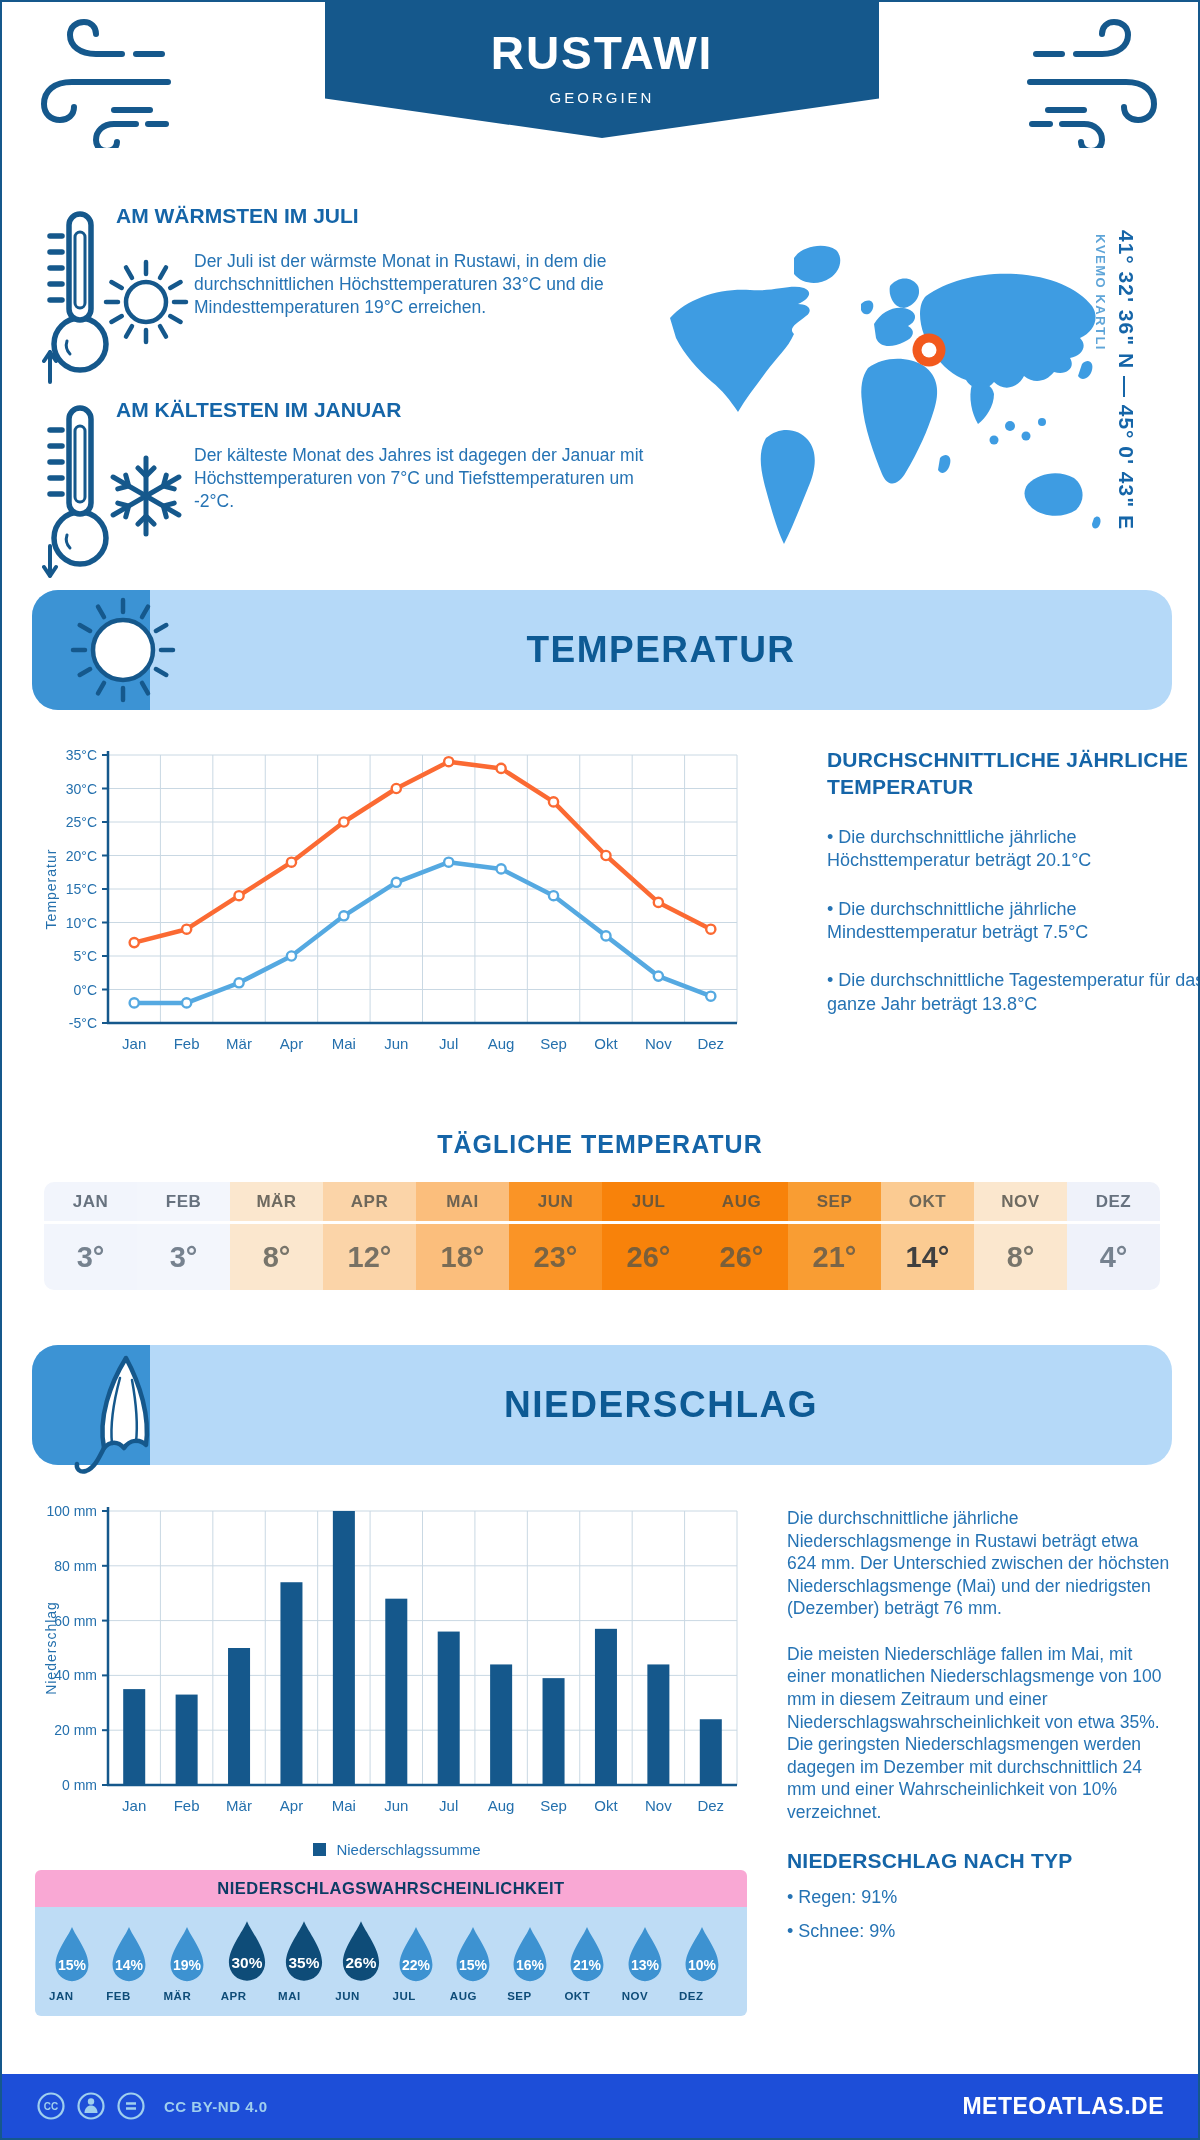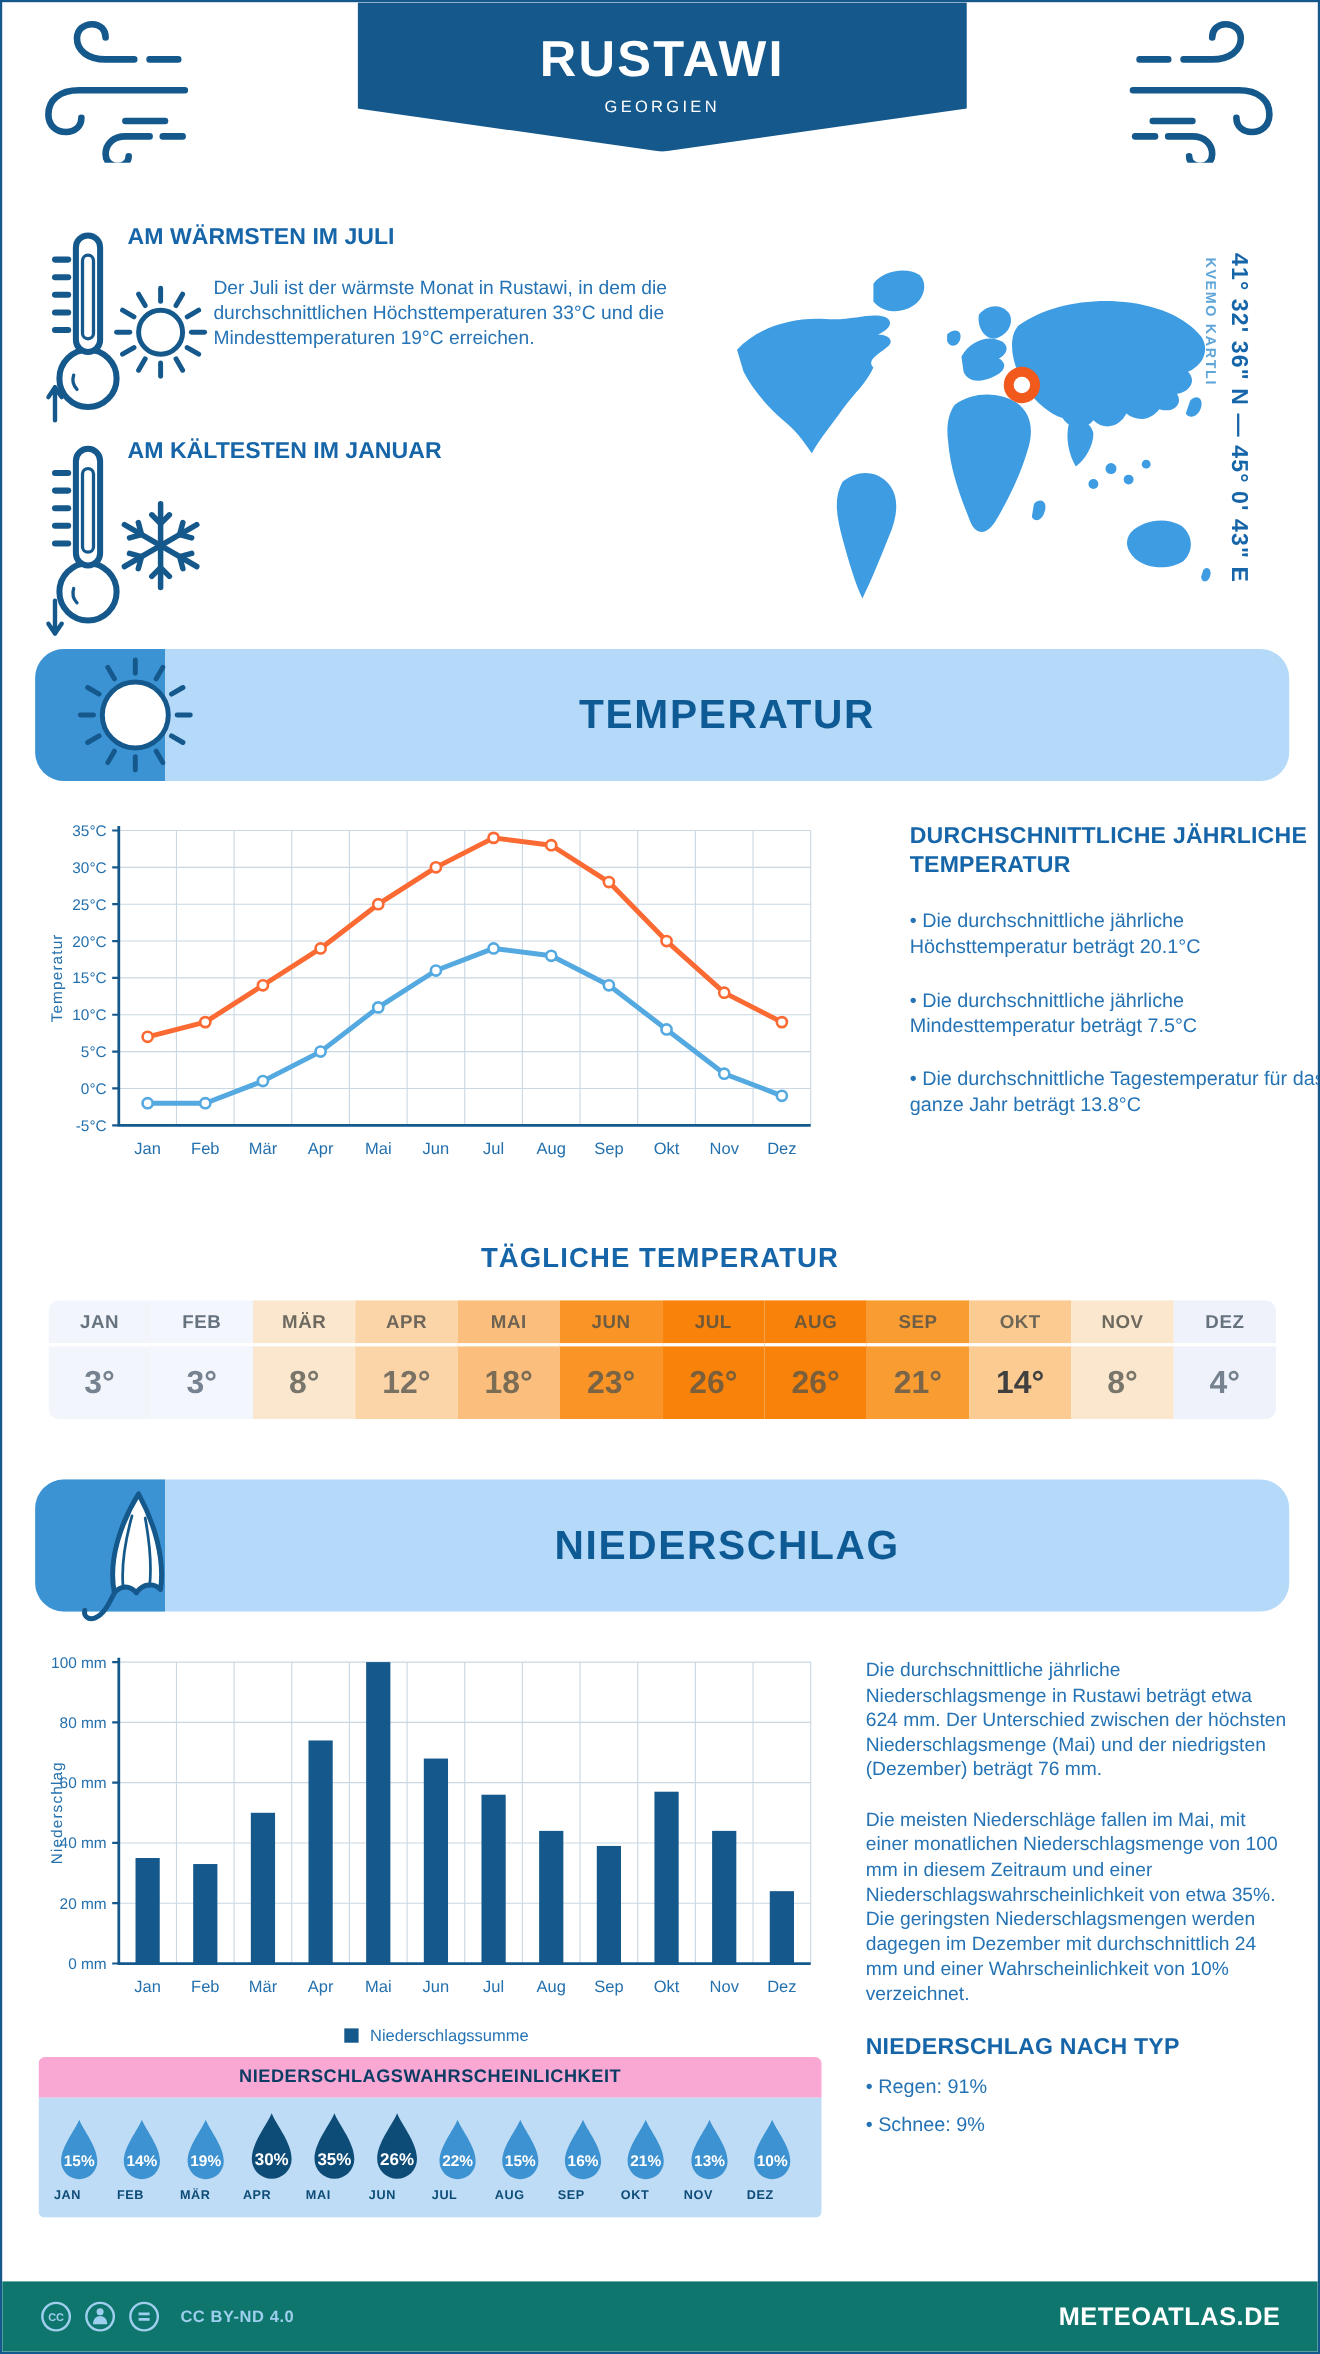--- a/index.html
+++ b/index.html
@@ -63,21 +63,21 @@
   .daily-cell { flex:1; }
   .daily-month { height:42px; display:flex; align-items:center; justify-content:center; font-size:17px; font-weight:bold; letter-spacing:0.5px; border-bottom:3px solid #fff; }
   .daily-value { height:66px; display:flex; align-items:center; justify-content:center; font-size:29px; font-weight:bold; }
   
   #prob-box { position:absolute; left:33px; top:1868px; width:712px; border-radius:6px; overflow:hidden; }
   #prob-header { height:37px; background:#f9a8d4; display:flex; align-items:center; justify-content:center; font-size:16.5px; font-weight:bold; letter-spacing:0.5px; color:#0C3C64; }
   #prob-body { background:#BEDCF5; display:flex; justify-content:space-between; align-items:flex-end; padding:12px 14px 14px; }
   .drop-unit { display:flex; flex-direction:column; align-items:flex-start; width:54px; }
   .drop-month { margin-top:5px; font-size:11.5px; font-weight:bold; letter-spacing:0.5px; color:#0E4C78; }
   
-  #footer { position:absolute; left:0; right:0; bottom:0; height:64px; background:#0f766e; display:flex; align-items:center; justify-content:space-between; padding:0 34px; }
+  #footer { position:absolute; left:0; right:0; bottom:0; height:64px; background:#1d4ed8; display:flex; align-items:center; justify-content:space-between; padding:0 34px; }
   #footer-left { display:flex; align-items:center; gap:10px; }
   #license { margin-left:8px; font-size:15px; font-weight:bold; letter-spacing:0.5px; color:#9FCFEE; }
   #brand { font-size:23px; font-weight:bold; letter-spacing:0.5px; color:#fff; }
 </style>
 </head>
 <body>
 
 <svg id="wind-left" class="wind-icon" width="150" height="130" viewBox="0 0 150 130">
   <g transform="translate(150 0) scale(-1 1)" stroke="#15588C" stroke-width="6" fill="none" stroke-linecap="round">
     <path d="M16 36 h26"></path>
@@ -165,20 +165,21 @@
           <line x1="48" y1="10" x2="48" y2="86"></line>
           <path d="M40 20 L48 28 L56 20 M40 76 L48 68 L56 76"></path>
         </g>
       <g transform="rotate(120 48 48)">
           <line x1="48" y1="10" x2="48" y2="86"></line>
           <path d="M40 20 L48 28 L56 20 M40 76 L48 68 L56 76"></path>
         </g>
     </g>
   </svg>
   <div class="info-title">AM KÄLTESTEN IM JANUAR</div>
+  <div class="info-text">Der kälteste Monat des Jahres ist dagegen der Januar mit Höchsttemperaturen von 7°C und Tiefsttemperaturen um -2°C.</div>
 </div>
 
 <div id="map-wrap">
   <svg width="470" height="362" viewBox="0 0 470 362">
     <g fill="#3E9CE2">
       <path d="M28 118 C46 98 78 88 108 90 C132 92 148 84 162 88 C172 92 166 100 156 104 C166 104 172 110 164 116 C154 124 146 128 152 134 C146 148 134 158 124 172 C114 186 104 198 96 212 C88 200 80 190 70 182 C56 170 42 154 34 138 Z"></path>
       <path d="M152 58 C160 46 182 42 194 50 C202 58 198 72 188 78 C176 86 160 84 152 74 Z"></path>
       <path d="M124 238 C138 226 156 228 166 240 C176 252 174 270 166 288 C158 308 150 328 142 344 C136 332 130 312 124 290 C118 268 116 252 124 238 Z"></path>
       <path d="M232 124 C240 110 256 104 268 110 C276 114 274 122 266 126 C274 130 272 138 262 142 C250 148 238 148 234 138 Z"></path>
       <path d="M248 86 C256 76 270 76 276 86 C280 96 272 106 262 108 C252 108 246 96 248 86 Z"></path>

